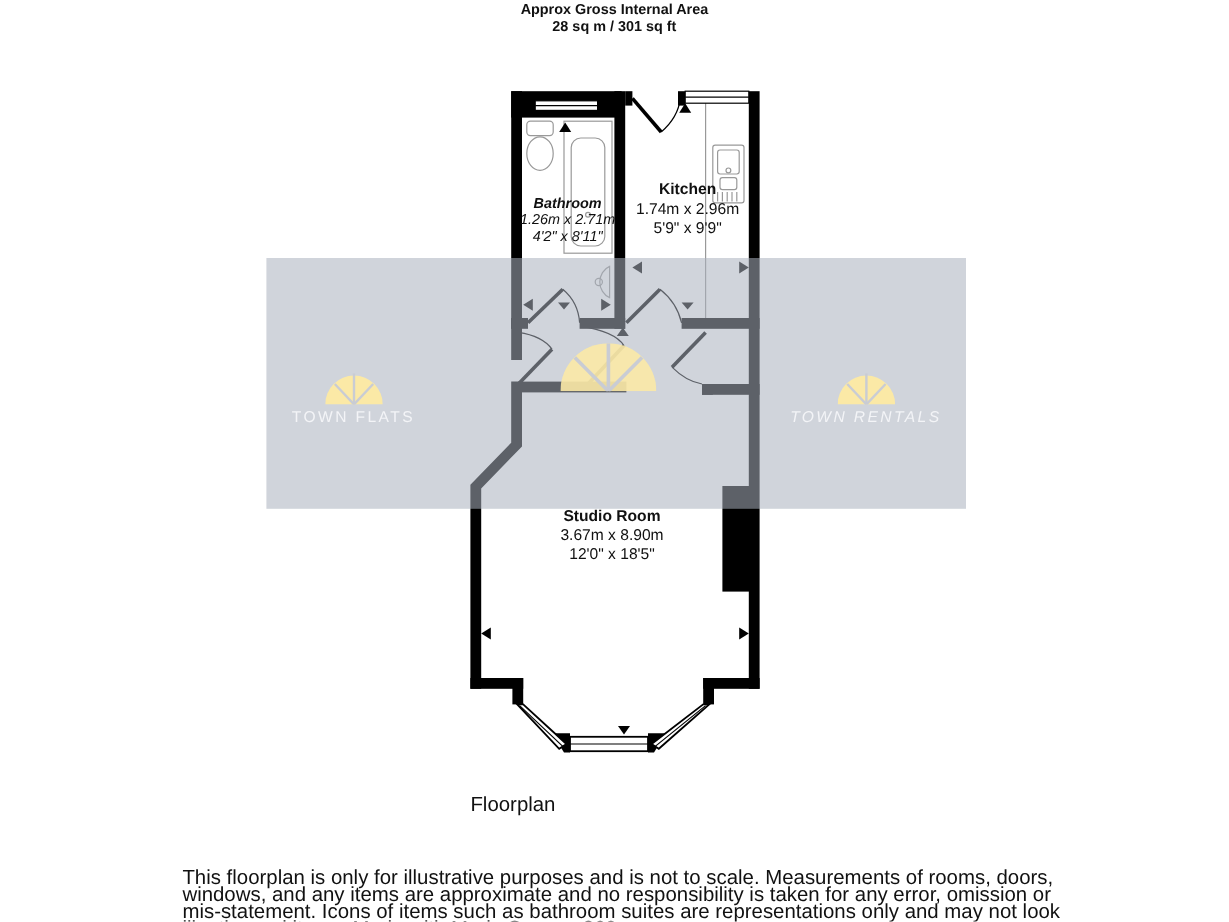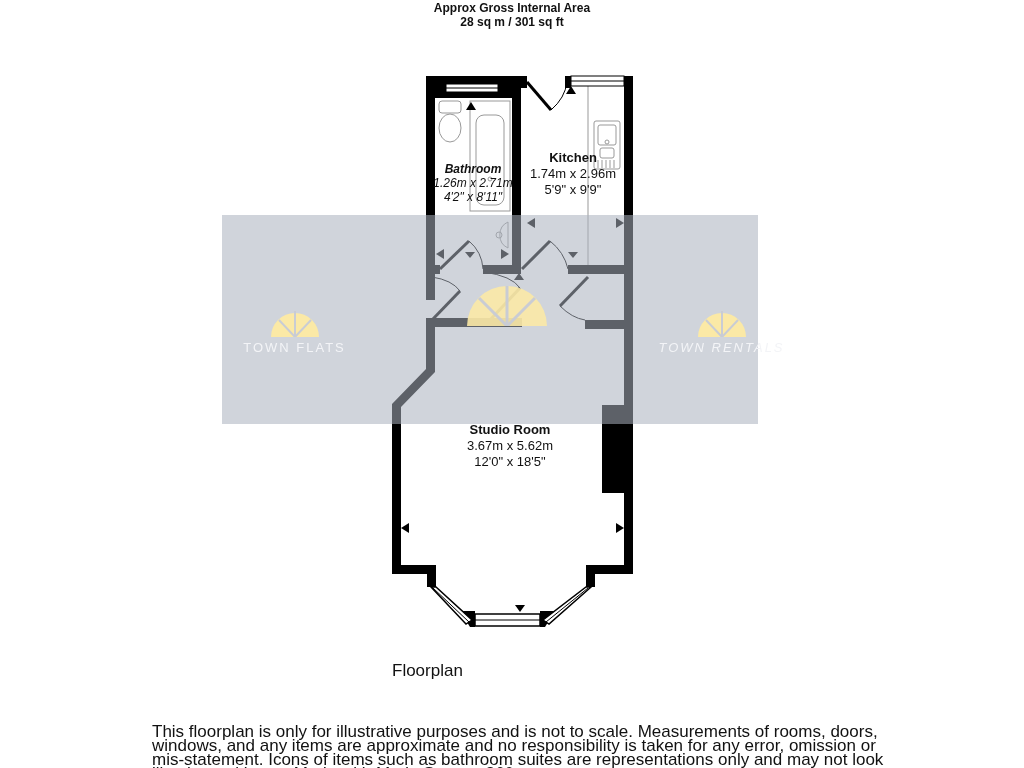--- a/index.html
+++ b/index.html
@@ -6,21 +6,21 @@
   body {
     width: 1024px; height: 768px; background: #ffffff; position: relative; overflow: hidden;
     font-family: "Liberation Sans", sans-serif; color: #111;
   }
   .header {
     position: absolute; top: 0; left: 0; width: 1024px; text-align: center;
     font-weight: bold; font-size: 12px; line-height: 14px; padding-top: 1px;
   }
   .plan-svg { position: absolute; left: 0; top: 0; }
   .watermark {
-    position: absolute; left: 222px; top: 215px; width: 536px; height: 209px;
+    position: absolute; left: 222px; top: 215px; width: 583px; height: 209px;
     background: rgba(170, 176, 190, 0.55);
   }
   .brand { position: absolute; text-align: center; color: #f3f4f7; letter-spacing: 2px; }
   .brand .label { display: block; white-space: nowrap; }
   .brand-small { font-size: 13px; }
   .brand-big { font-size: 19px; letter-spacing: 4px; }
   .room-label { position: absolute; text-align: center; font-size: 13px; line-height: 16px; white-space: nowrap; }
   .room-label .name { font-weight: bold; display: block; }
   .room-label .metric, .room-label .imperial { display: block; }
   .floor-title { position: absolute; left: 392px; top: 661px; font-size: 17px; }
@@ -184,19 +184,19 @@
 </div>
 
 <div class="room-label" style="left:522px; top:150px; width:102px;">
   <span class="name">Kitchen</span>
   <span class="metric">1.74m x 2.96m</span>
   <span class="imperial">5'9" x 9'9"</span>
 </div>
 
 <div class="room-label" style="left:450px; top:422px; width:120px;">
   <span class="name">Studio Room</span>
-  <span class="metric">3.67m x 5.62m</span>
+  <span class="metric">3.67m x 8.90m</span>
   <span class="imperial">12'0" x 18'5"</span>
 </div>
 
 <div class="floor-title">Floorplan</div>
 
 <div class="disclaimer">This floorplan is only for illustrative purposes and is not to scale. Measurements of rooms, doors, windows, and any items are approximate and no responsibility is taken for any error, omission or mis-statement. Icons of items such as bathroom suites are representations only and may not look like the real items. Made with Made Snappy 360.</div>
 
 </body></html>

